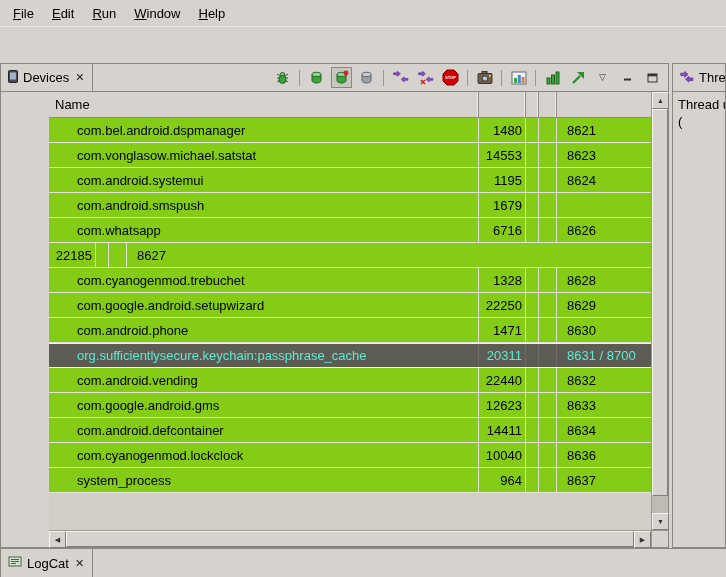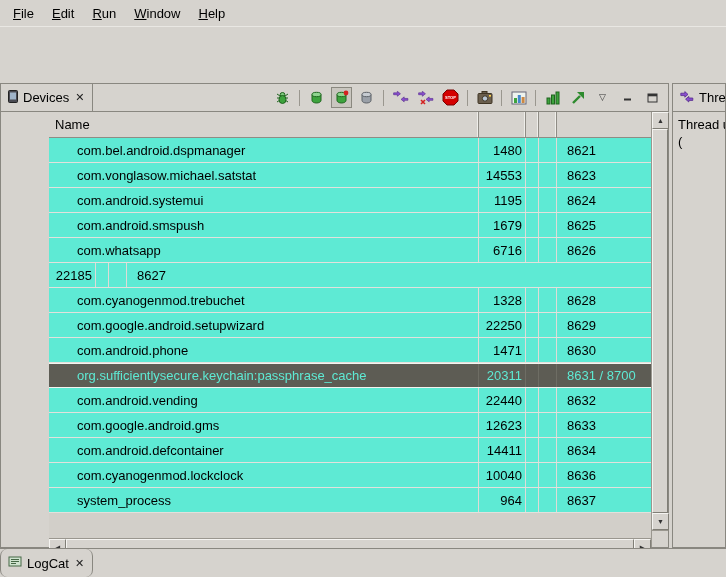--- a/index.html
+++ b/index.html
@@ -14,21 +14,21 @@
   
   .menubar {
     height: 26px; display:flex; align-items:center;
     padding-left: 4px; background:#d6d3ce;
   }
   .menu-item { padding: 3px 9px; cursor: default; }
   .menu-item u { text-decoration: underline; }
   
   .topstrip { height: 37px; background:#d6d3ce; border-top:1px solid #e9e7e3; }
   
-  .main { position:absolute; top:63px; left:0; right:0; bottom:29px; display:flex;margin-top:20px; }
+  .main { position:absolute; top:63px; left:0; right:0; bottom:29px; display:flex; }
   .panel { border:1px solid #898780; background:#d6d3ce; display:flex; flex-direction:column; }
   .devices-panel { width:669px; }
   .sash { width:3px; }
   .threads-panel { flex:1; overflow:hidden; }
   
   .tabbar { height:28px; display:flex; align-items:stretch; border-bottom:1px solid #898780; background:#d6d3ce; flex:none; }
   .ctab {
     display:flex; align-items:center; gap:5px; padding:0 7px;
     border-right:1px solid #898780; background:#d6d3ce; white-space:nowrap;
     position:relative;
@@ -44,21 +44,21 @@
   .devices-content { flex:1; display:flex; min-height:0; }
   .table-col { width:650px; display:flex; flex-direction:column; min-height:0;padding-left:48px; }
   .thead { height:26px; display:flex; background:#d6d3ce; border-bottom:1px solid #8f8c85; flex:none; }
   .hcell { display:flex; align-items:center; padding-left:6px; border-right:1px solid #8f8c85; box-shadow: inset -1px 0 0 #efeeea; }
   .hcell.name { width:430px; }
   .hcell.pid  { width:47px; }
   .hcell.c3   { width:13px; }
   .hcell.c4   { width:18px; }
   .hcell.port { flex:1; border-right:none; box-shadow:none; }
   .tbody { height:400px; overflow:hidden; background:#d2cfc9; flex:none; }
-  .trow { height:25px; display:flex; align-items:stretch; border-bottom:1px solid #e3e1dc; background:#5eead4; }
+  .trow { height:25px; display:flex; align-items:stretch; border-bottom:1px solid #e3e1dc; background:#84cc16; }
   .cell { display:flex; align-items:center; border-right:1px solid #dedcd6; overflow:hidden; white-space:nowrap; }
   .cell.name { width:430px; padding-left:28px; }
   .cell.pid  { width:47px; justify-content:flex-end; padding-right:3px; }
   .cell.c3   { width:13px; }
   .cell.c4   { width:18px; }
   .cell.port { flex:1; padding-left:10px; border-right:none; }
   .trow.selected { background:#5d5c54; color:#5eead4; border-top:1px solid #f4f3f0; border-bottom:1px solid #f4f3f0; }
   .trow.selected .cell { border-right-color:#6e6d64; }
   .tbody-spacer { flex:1; background:#d2cfc9; }
   
@@ -69,21 +69,21 @@
   .hthumb { width:597px; background:#d6d3ce; border:1px solid; border-color:#f5f4f1 #807e76 #807e76 #f5f4f1; }
   .htrack { flex:1; background:#bebbb4; }
   .vscroll-col { width:17px; display:flex; flex-direction:column; border-left:1px solid #9a978f; background:#bebbb4; }
   .vthumb { height:387px; background:#d6d3ce; border:1px solid; border-color:#f5f4f1 #807e76 #807e76 #f5f4f1; }
   .vtrack { flex:1; background:#bebbb4; }
   .sb-corner { height:17px; background:#d6d3ce; border-top:1px solid #9a978f; }
   
   .threads-msg { padding:4px 5px; line-height:17px; white-space:nowrap; overflow:hidden; }
   
   .bottombar { position:absolute; left:0; right:0; bottom:0; height:29px; border-top:1px solid #898780; background:#d6d3ce; display:flex; }
-  .bottombar .ctab { border-left:1px solid #898780;border-radius:7px; }
+  .bottombar .ctab { border-left:1px solid #898780; }
 </style>
 </head>
 <body>
 
 <div class="menubar">
     <div class="menu-item"><u>F</u>ile</div>
     <div class="menu-item"><u>E</u>dit</div>
     <div class="menu-item"><u>R</u>un</div>
     <div class="menu-item"><u>W</u>indow</div>
     <div class="menu-item"><u>H</u>elp</div>
@@ -236,21 +236,20 @@
               <div class="cell pid">1195</div>
               <div class="cell c3"></div>
               <div class="cell c4"></div>
               <div class="cell port">8624</div>
             </div>
             <div class="trow">
               <div class="cell name">com.android.smspush</div>
               <div class="cell pid">1679</div>
               <div class="cell c3"></div>
               <div class="cell c4"></div>
-              <div class="cell port">8625</div>
             </div>
             <div class="trow">
               <div class="cell name">com.whatsapp</div>
               <div class="cell pid">6716</div>
               <div class="cell c3"></div>
               <div class="cell c4"></div>
               <div class="cell port">8626</div>
             </div>
             <div class="trow">
               <div class="cell pid">22185</div>

